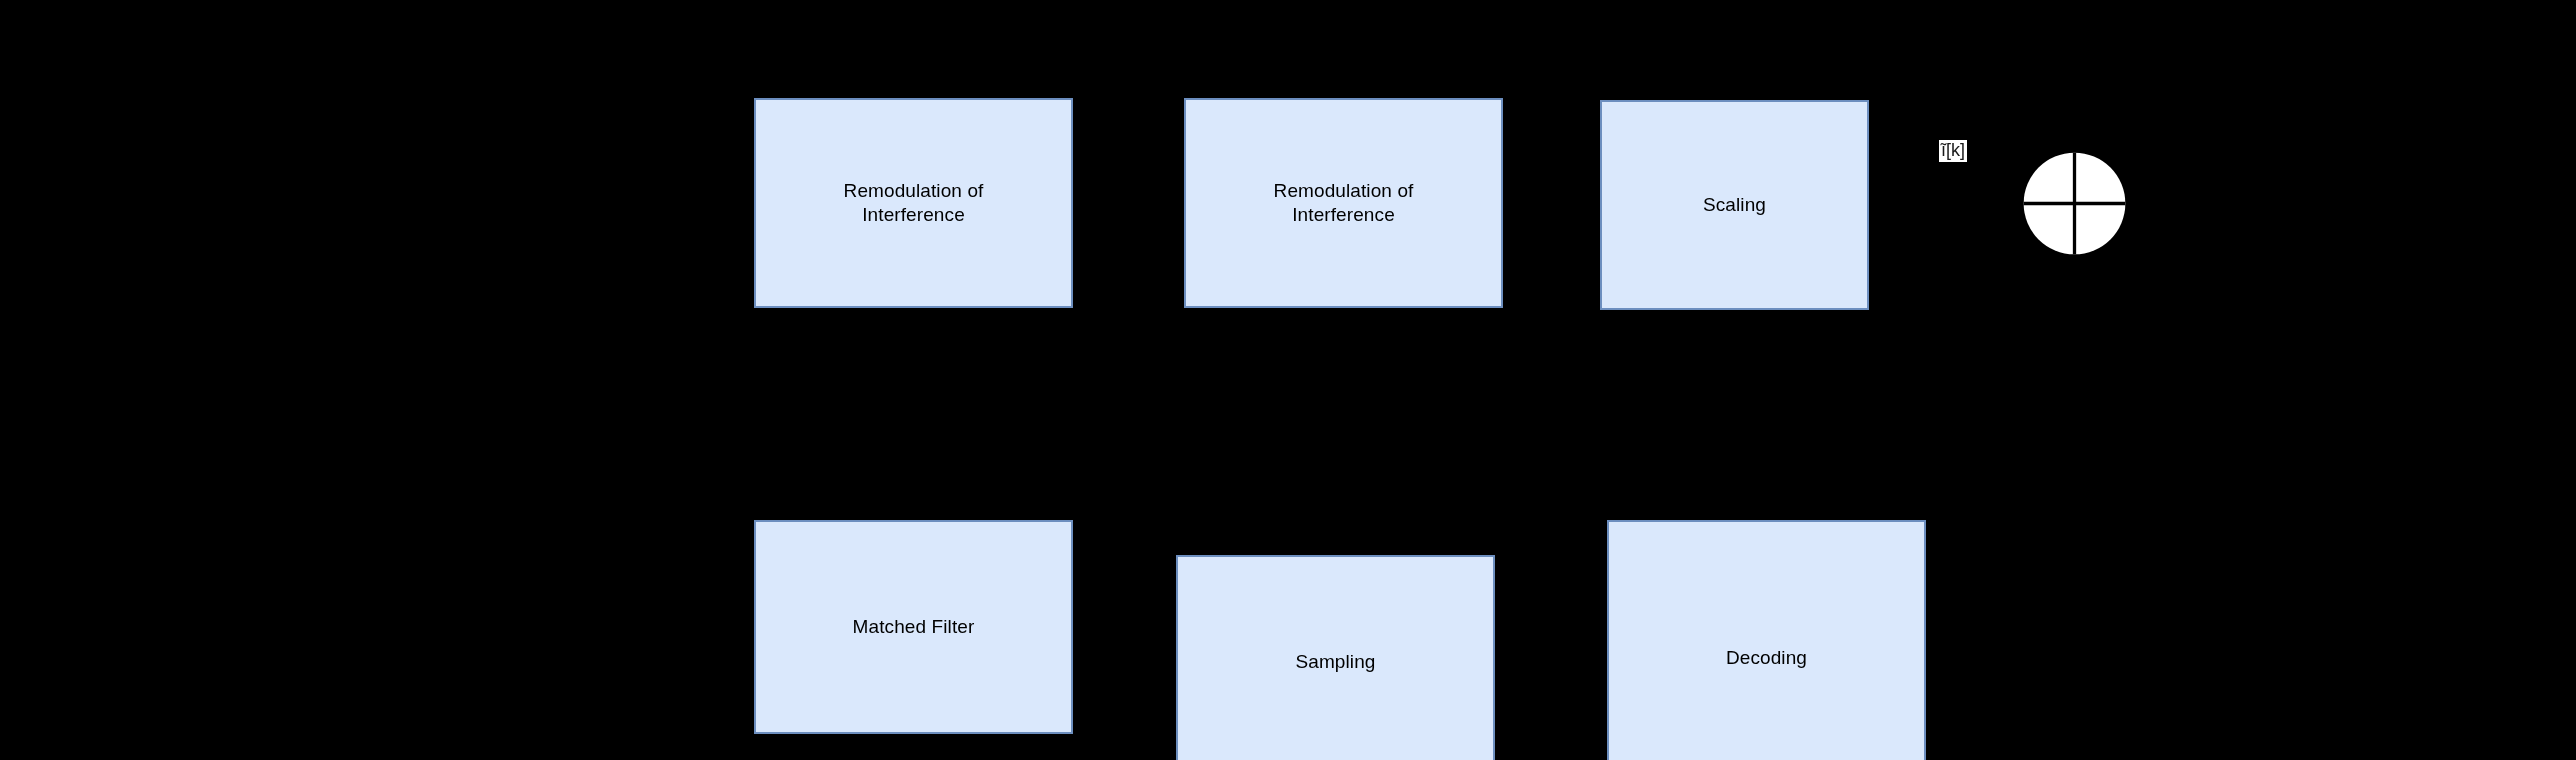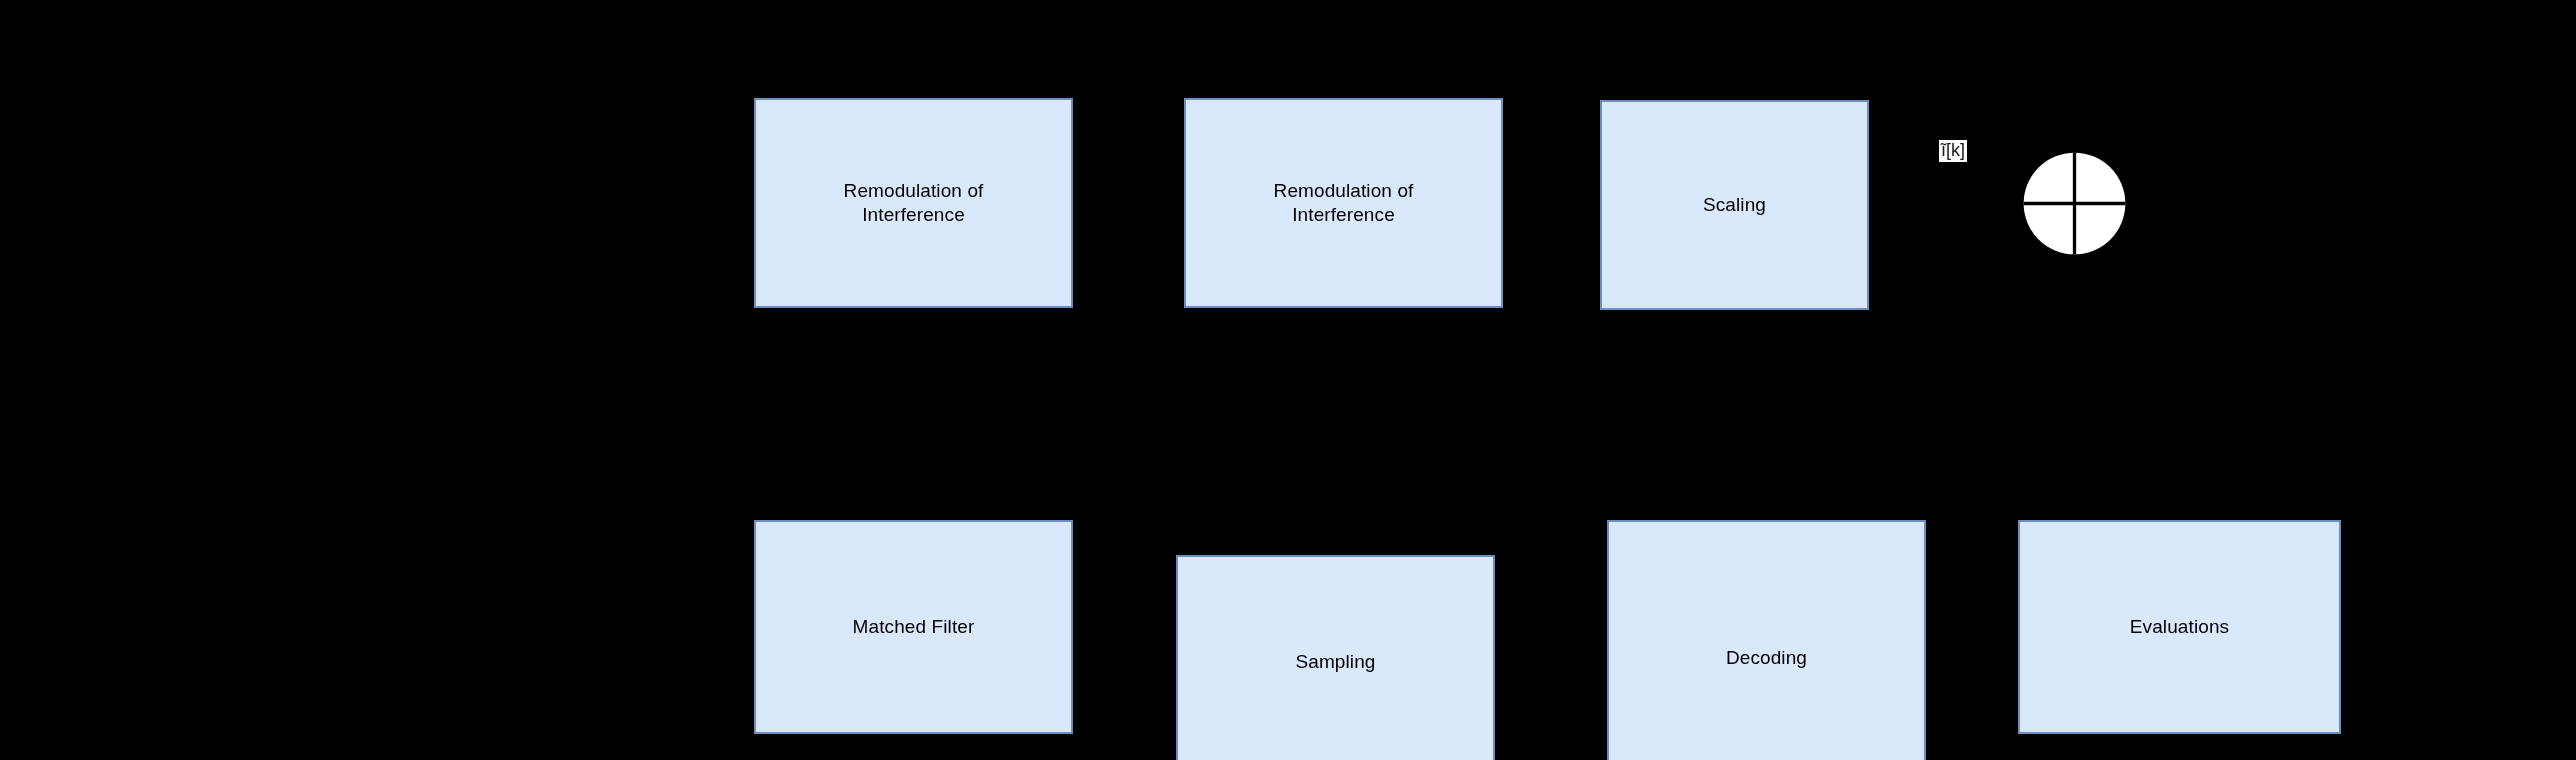--- a/index.html
+++ b/index.html
@@ -104,18 +104,15 @@
   </div>
 
   <div class="block" id="blk-sampling">
     <span class="block-label">Sampling</span>
   </div>
 
   <div class="block" id="blk-decoding">
     <span class="block-label">Decoding</span>
   </div>
 
-  <div class="block" id="blk-evaluations">
-    <span class="block-label">Evaluations</span>
-  </div>
 
 </div>
 
 
 </body></html>

